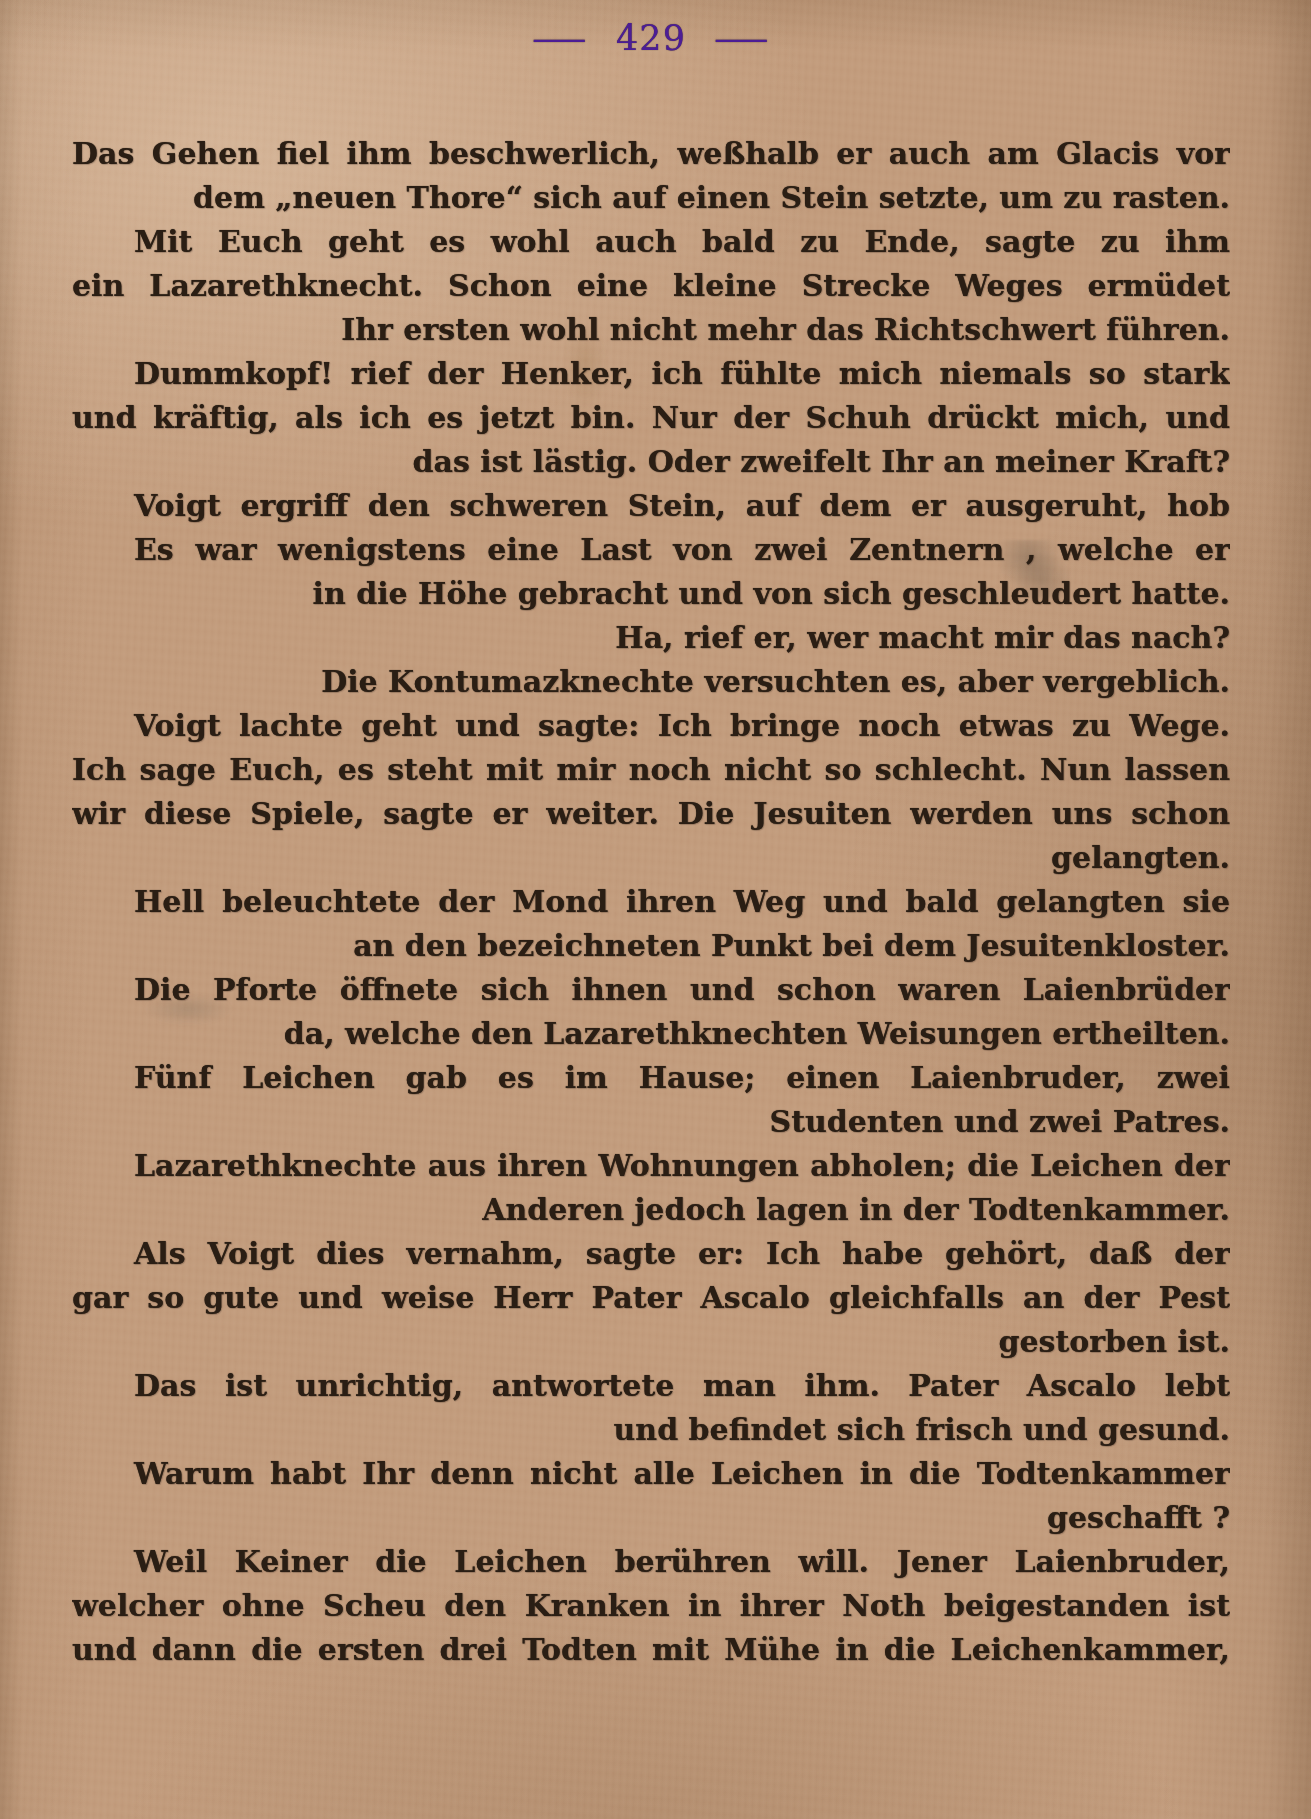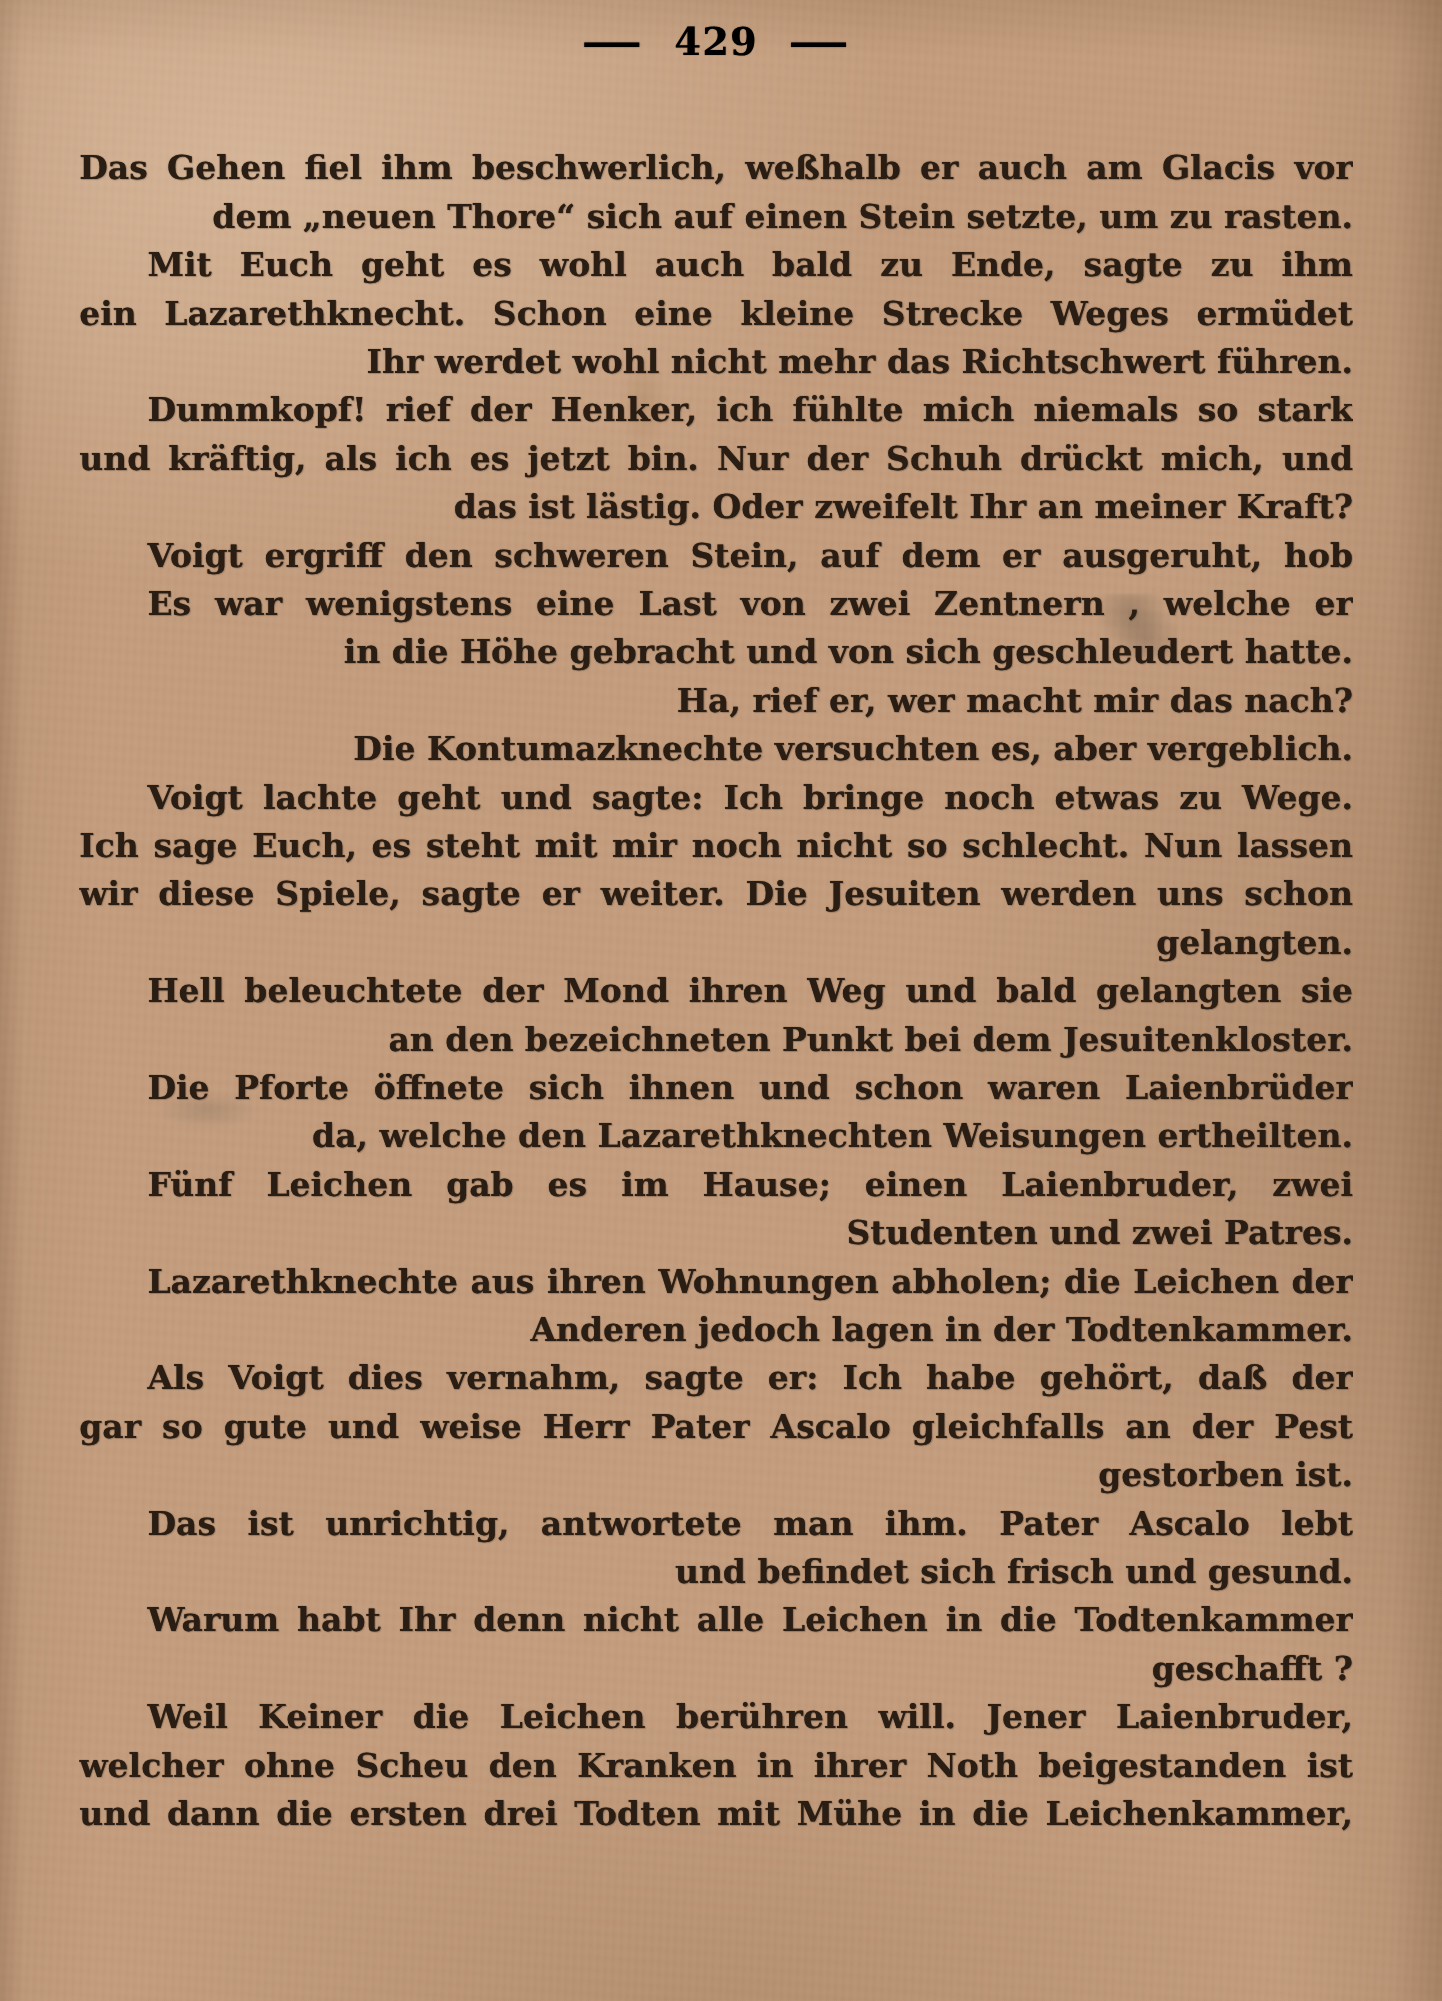--- a/index.html
+++ b/index.html
@@ -59,23 +59,23 @@
     background: radial-gradient(ellipse at 50% 40%, rgba(130, 90, 40, 0.16), rgba(130,90,40,0) 60%);
     filter: blur(2px);
   }
 
   .header {
     position: absolute;
     left: 72px;
     top: 18px;
     width: 1158px;
     text-align: center;
-    color: #000000;
+    color: #4c1d95;
     font-size: 35px;
-    font-weight: bold;
+    font-weight: normal;
     letter-spacing: 1px;
     text-shadow: 0 0 1px rgba(36, 26, 17, 0.8);
   }
   .header .dash {
     display: inline-block;
     margin: 0 38px;
     transform: scaleX(1.6);
   }
 
   .text-block {
@@ -120,21 +120,21 @@
 </div>
 
 <div class="text-block">
     <div class="para">
       <div class="line just">Das Gehen fiel ihm beschwerlich, weßhalb er auch am Glacis vor</div>
       <div class="line">dem „neuen Thore“ sich auf einen Stein setzte, um zu rasten.</div>
     </div>
     <div class="para indent">
       <div class="line just">Mit Euch geht es wohl auch bald zu Ende, sagte zu ihm</div>
       <div class="line just">ein Lazarethknecht. Schon eine kleine Strecke Weges ermüdet Euch.</div>
-      <div class="line">Ihr werdet wohl nicht mehr das Richtschwert führen.</div>
+      <div class="line">Ihr ersten wohl nicht mehr das Richtschwert führen.</div>
     </div>
     <div class="para indent">
       <div class="line just">Dummkopf! rief der Henker, ich fühlte mich niemals so stark</div>
       <div class="line just">und kräftig, als ich es jetzt bin. Nur der Schuh drückt mich, und</div>
       <div class="line">das ist lästig.  Oder zweifelt Ihr an meiner Kraft?</div>
     </div>
     <div class="para indent">
       <div class="line just">Voigt ergriff den schweren Stein, auf dem er ausgeruht, hob</div>
     </div>
     <div class="para indent">

